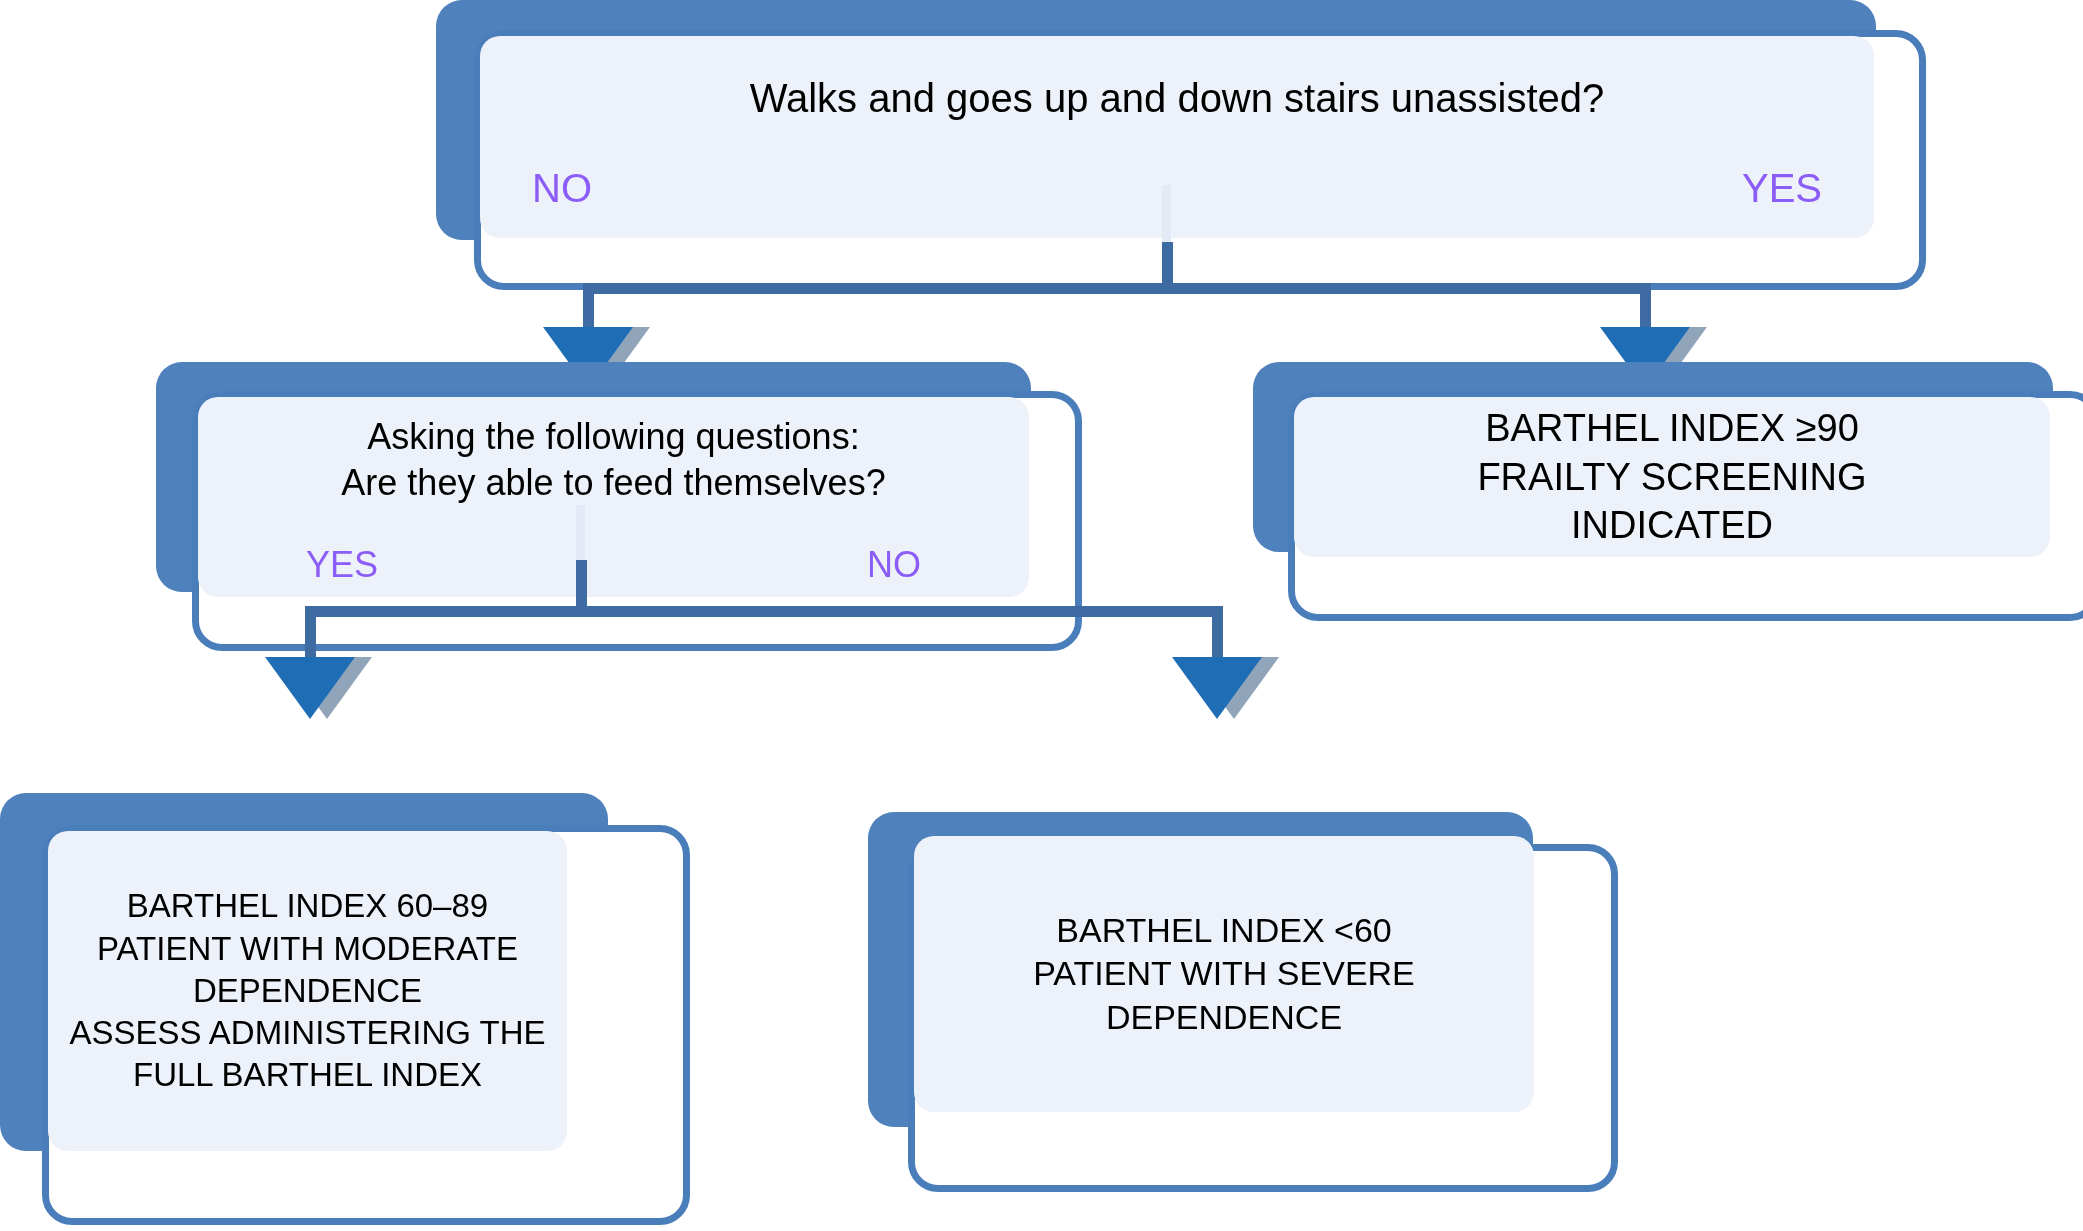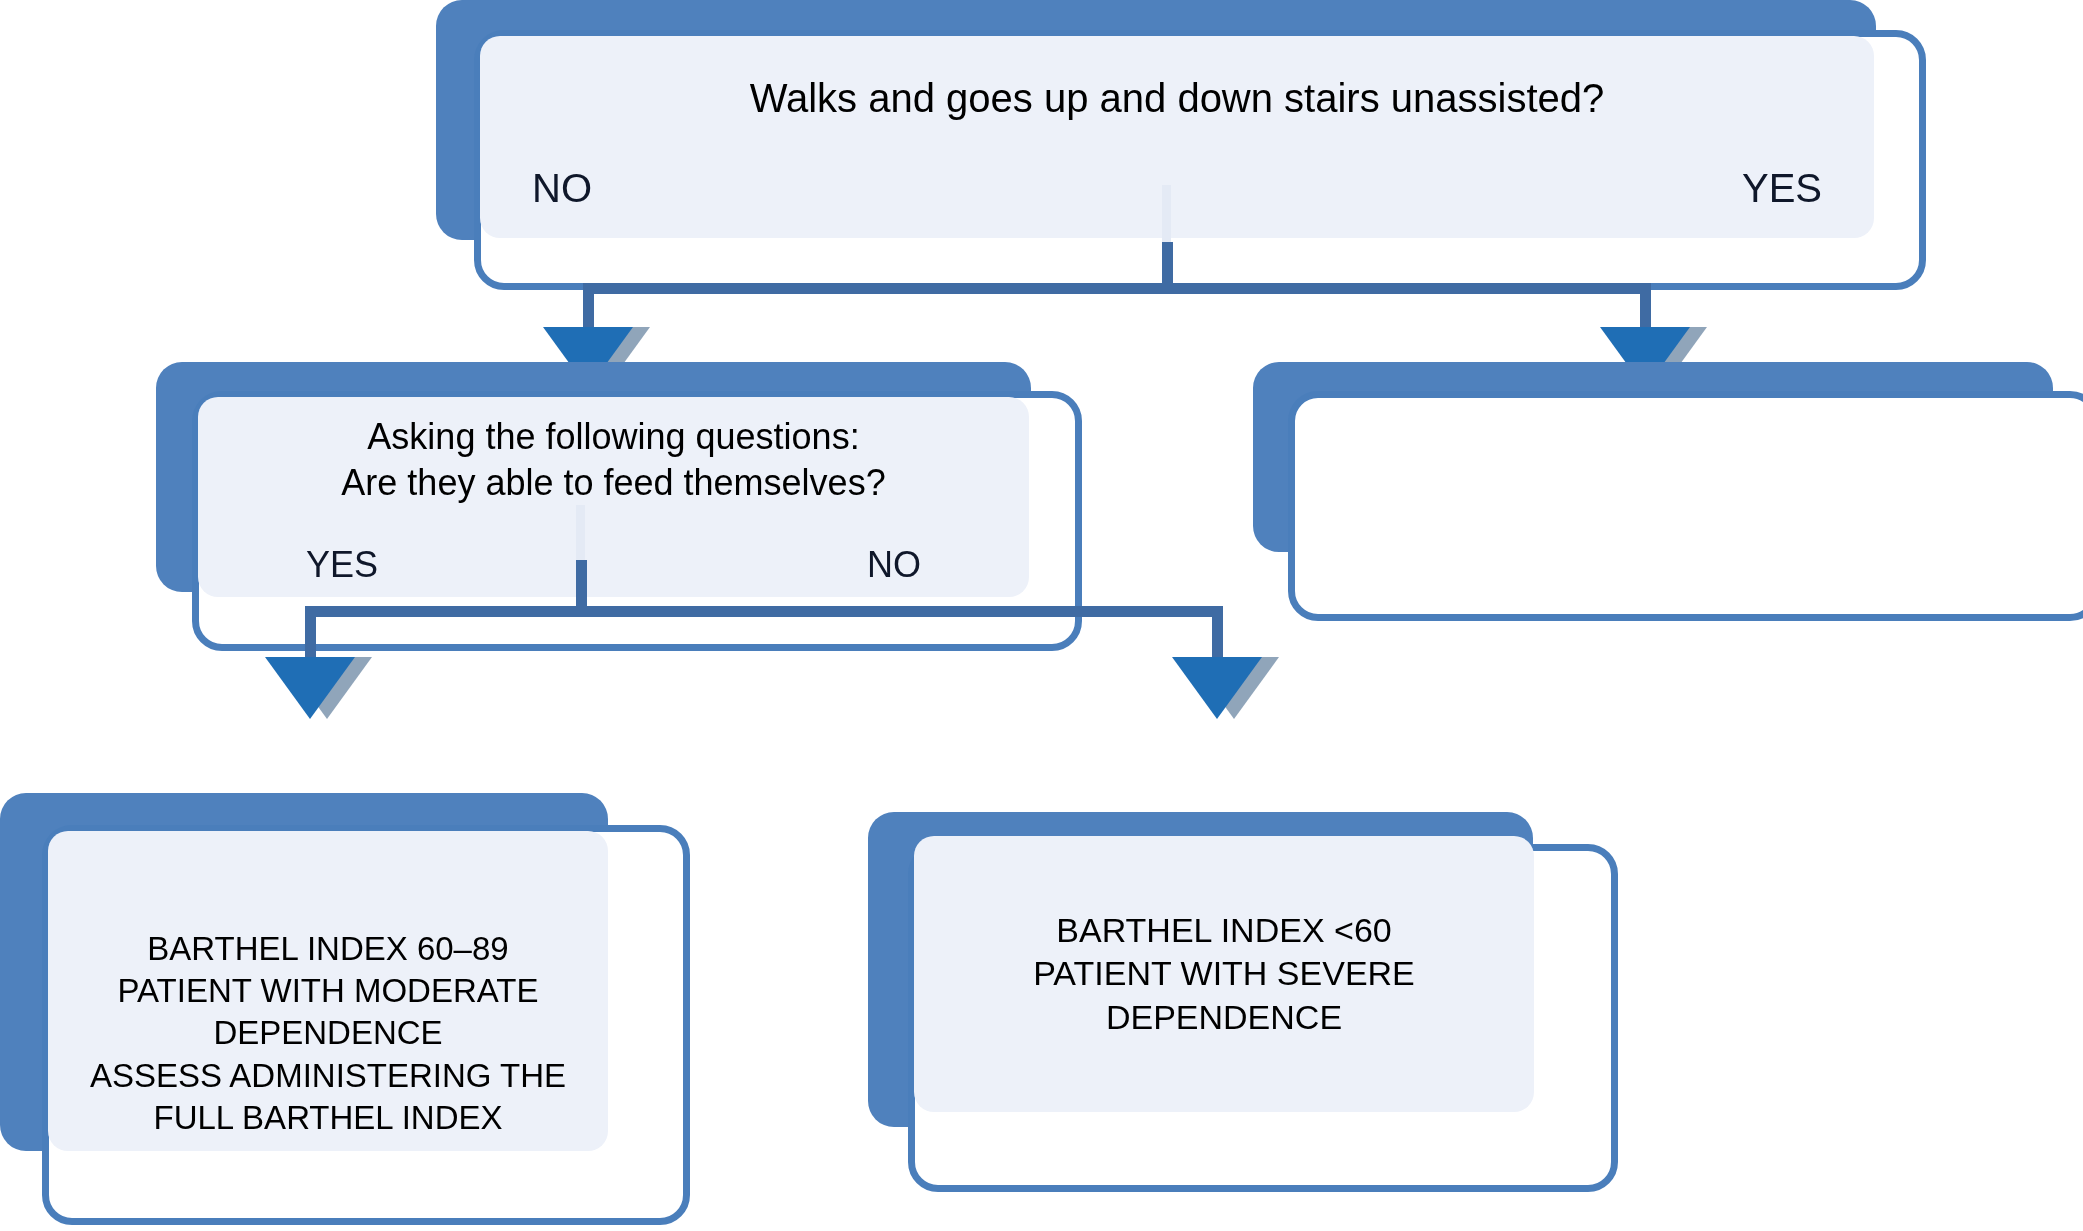--- a/index.html
+++ b/index.html
@@ -48,21 +48,21 @@
 
   .node-title {
     text-align: center;
     color: #000000;
     line-height: 1.28;
     white-space: pre-line;
   }
   .answers {
     display: flex;
     justify-content: space-between;
-    color: #0f172a;
+    color: #8b5cf6;
     align-items: flex-end;
   }
 
   
   .conn-v, .conn-h {
     position: absolute;
     background: #3F6BA3;
   }
   .stem-light {
     position: absolute;
@@ -127,36 +127,41 @@
       <div class="answers" style="font-size:36px; margin-top:38px; padding:0 84px;">
         <span>YES</span>
         <span>NO</span>
       </div>
     </div>
   </div>
 
   <div class="node" style="left:1253px; top:362px; width:840px; height:240px;">
     <div class="slab" style="left:0px; top:0px; width:800px; height:190px;"></div>
     <div class="card" style="left:35px; top:29px; width:812px; height:230px;"></div>
+    <div class="panel" style="left:41px; top:35px; width:756px; height:160px; padding:0 20px;">
+        <div class="node-title" style="font-size:38px;">BARTHEL INDEX ≥90
+FRAILTY SCREENING
+INDICATED</div>
+    </div>
   </div>
 
   <div class="stem-light" style="left:576px; top:505px; width:9px; height:55px;"></div>
   <div class="conn-v" style="left:576px; top:560px; width:11px; height:54px;"></div>
   <div class="conn-h" style="left:305px; top:606px; width:918px; height:11px;"></div>
   <div class="conn-v" style="left:305px; top:606px; width:11px; height:52px;"></div>
   <div class="conn-v" style="left:1212px; top:606px; width:11px; height:52px;"></div>
   <div class="arrow-shadow" style="left:282px; top:657px;"></div>
   <div class="arrow" style="left:265px; top:657px;"></div>
   <div class="arrow-shadow" style="left:1189px; top:657px;"></div>
   <div class="arrow" style="left:1172px; top:657px;"></div>
 
   <div class="node" style="left:0px; top:793px; width:700px; height:438px;">
     <div class="slab" style="left:0px; top:0px; width:608px; height:358px;"></div>
     <div class="card" style="left:42px; top:32px; width:648px; height:400px;"></div>
-    <div class="panel" style="left:48px; top:38px; width:560px; height:320px; padding:12px 18px;justify-content:flex-end;">
+    <div class="panel" style="left:48px; top:38px; width:519px; height:320px; padding:4px 18px;">
         <div class="node-title" style="font-size:33px;">BARTHEL INDEX 60–89
 PATIENT WITH MODERATE
 DEPENDENCE
 ASSESS ADMINISTERING THE
 FULL BARTHEL INDEX</div>
     </div>
   </div>
 
   <div class="node" style="left:868px; top:812px; width:760px; height:380px;">
     <div class="slab" style="left:0px; top:0px; width:665px; height:315px;"></div>

